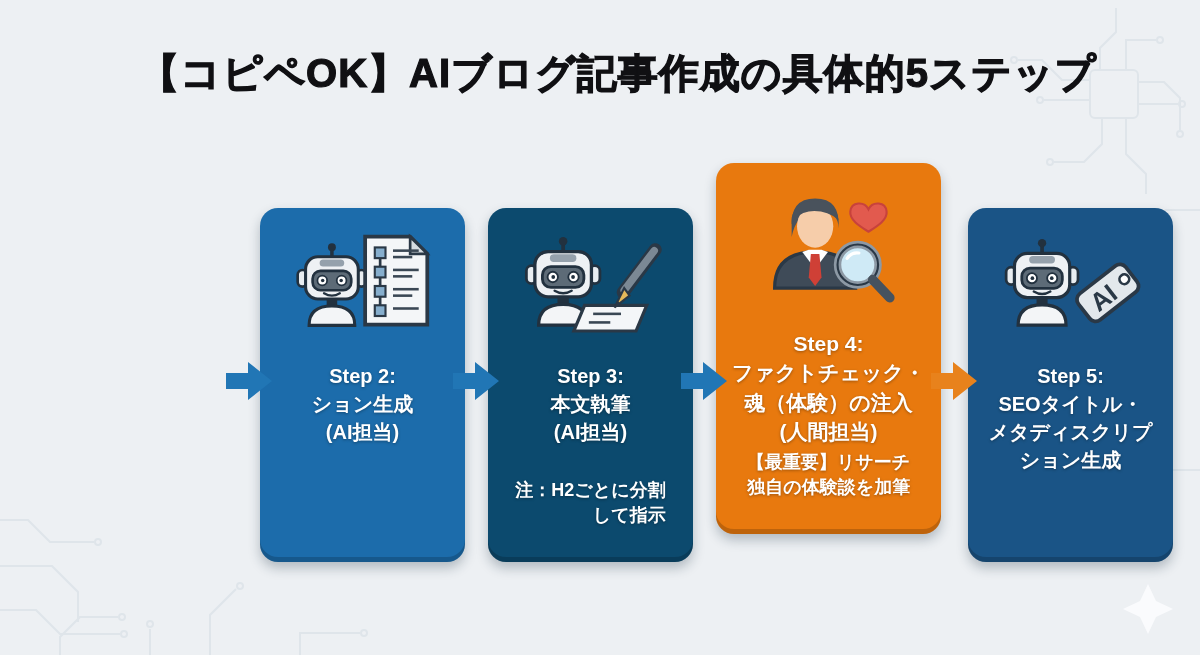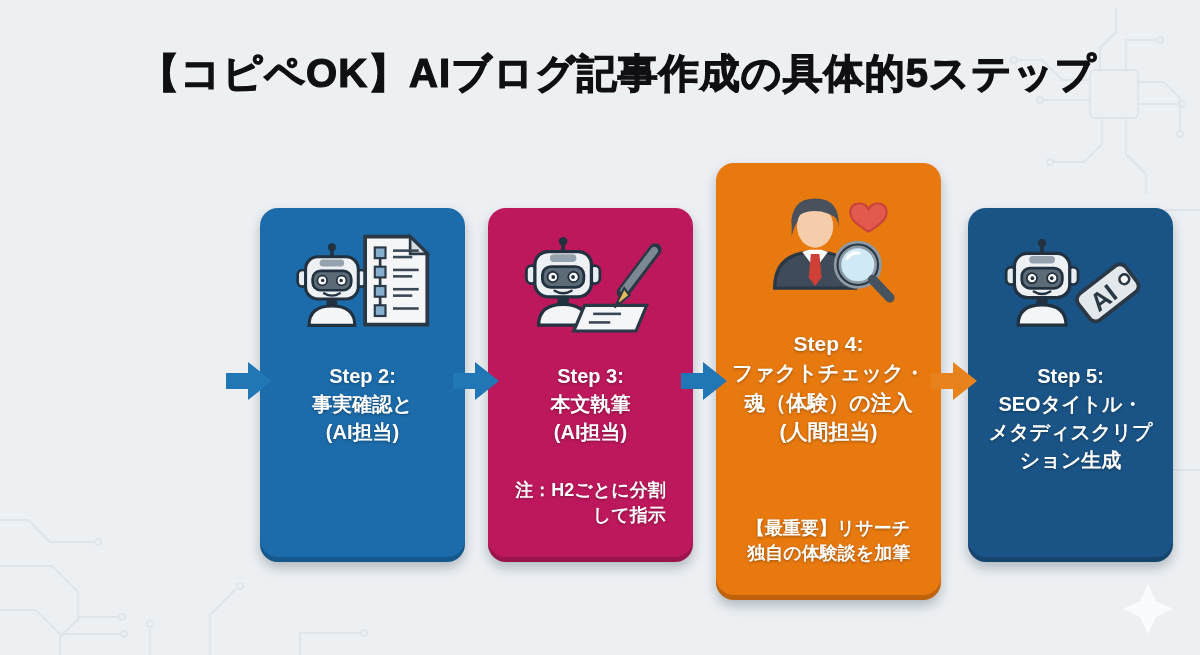--- a/index.html
+++ b/index.html
@@ -21,21 +21,21 @@
   .card{
     position:absolute;border-radius:18px;
     display:flex;flex-direction:column;align-items:center;
     box-shadow:0 6px 12px rgba(25,45,65,.28), inset 0 -5px 0 rgba(0,0,0,.18);
     padding:14px 8px 34px 8px;box-sizing:border-box;
     color:#fff;
   }
   .card-1{left:33px;top:208px;width:205px;height:354px;}
   .card-2{left:260px;top:208px;width:205px;height:354px;}
   .card-3{left:488px;top:208px;width:205px;height:354px;}
-  .card-4{left:716px;top:163px;width:225px;height:437px;padding-top:26px;}
+  .card-4{left:716px;top:163px;width:225px;height:371px;padding-top:26px;}
   .card-5{left:968px;top:208px;width:205px;height:354px;}
   .icon-box{height:128px;display:flex;align-items:center;justify-content:center;flex:0 0 auto;}
   .icon-box svg{display:block;}
   .step-heading{
     margin-top:12px;text-align:center;white-space:pre-line;
     font-size:20px;font-weight:700;line-height:1.4;
     text-shadow:0 1px 3px rgba(0,0,0,.35);
   }
   .card-4 .step-heading{font-size:21px;}
   .step-note{
@@ -140,25 +140,25 @@
             <line x1="98" y1="29" x2="116" y2="29"></line>
           <line x1="98" y1="41" x2="122" y2="41"></line>
             <line x1="98" y1="47" x2="116" y2="47"></line>
           <line x1="98" y1="59" x2="122" y2="59"></line>
             <line x1="98" y1="65" x2="116" y2="65"></line>
           <line x1="98" y1="77" x2="122" y2="77"></line>
         </g>
       </svg>
     </div>
     <div class="step-heading">Step 2:
-事実確認と
+ション生成
 (AI担当)</div>
   </div>
 
-  <div class="card card-3" style="background: #be185d;">
+  <div class="card card-3" style="background: #0c4a6e;">
     <div class="icon-box">
       <svg width="150" height="122" viewBox="0 0 140 112">
         <use href="#robot" x="0" y="8" width="88" height="88"></use>
         <path d="M64 74 L122 74 L112 98 L54 98 Z" fill="#f4f6f8" stroke="#2a3846" stroke-width="3"></path>
         <line x1="72" y1="82" x2="98" y2="82" stroke="#3a4754" stroke-width="2.4"></line>
         <line x1="68" y1="90" x2="88" y2="90" stroke="#3a4754" stroke-width="2.4"></line>
         <line x1="130" y1="22" x2="100" y2="62" stroke="#2a3846" stroke-width="12" stroke-linecap="round"></line>
         <line x1="129" y1="23" x2="101" y2="60" stroke="#7b8894" stroke-width="7" stroke-linecap="round"></line>
         <polygon points="101,58 106,65 92,76" fill="#e5b95a" stroke="#2a3846" stroke-width="2"></polygon>
         <polygon points="95,70 92,76 98,73" fill="#2a3846"></polygon>

